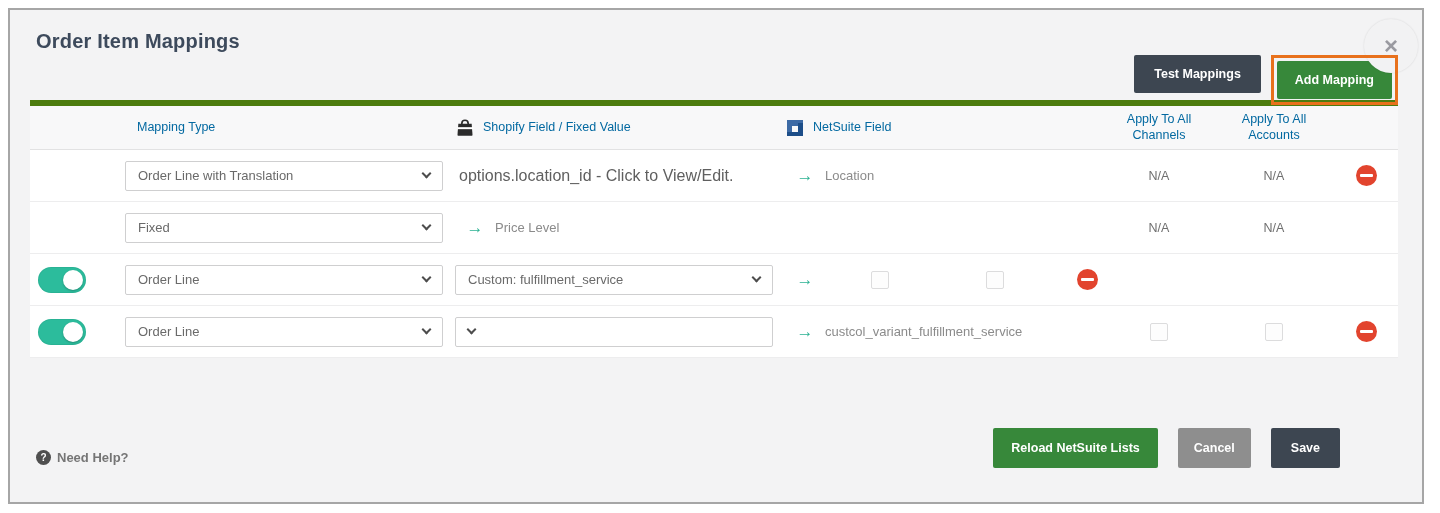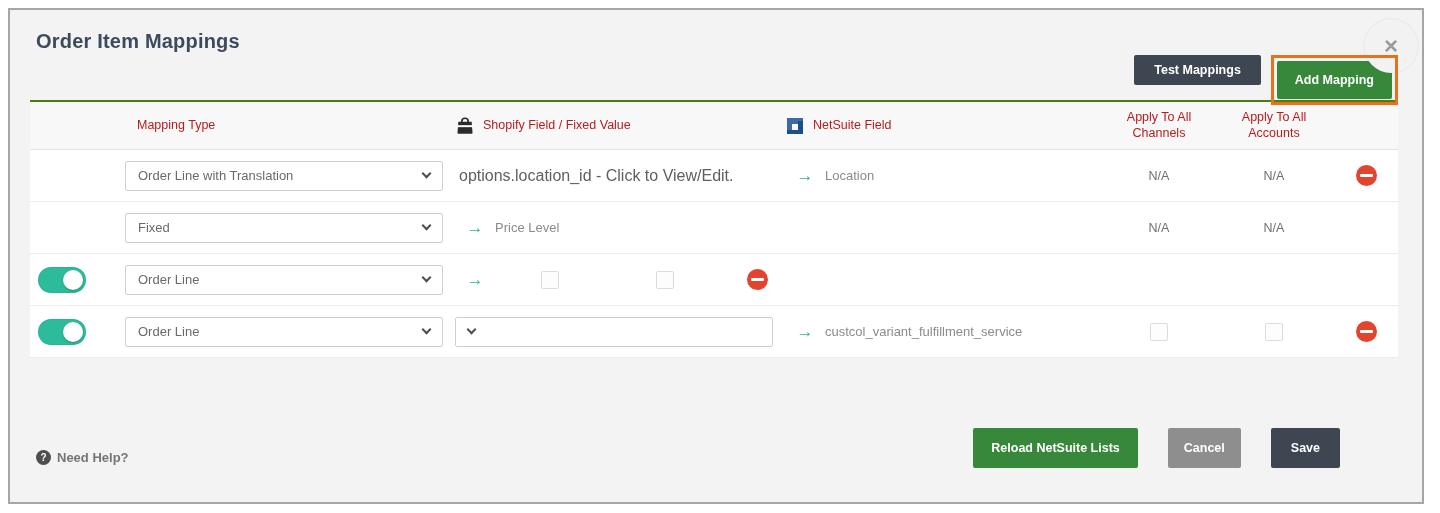--- a/index.html
+++ b/index.html
@@ -15,42 +15,42 @@
     font-size:20px; font-weight:bold; color:#3d4a5c; letter-spacing:.2px;
   }
 
   
   .toolbar { position:absolute; top:45px; right:24px; display:flex; align-items:flex-start; gap:10px; }
   .btn {
     display:inline-flex; align-items:center; justify-content:center;
     font-size:12.5px; font-weight:bold; color:#ffffff; cursor:pointer;
     border:none; border-radius:2px; white-space:nowrap;
   }
-  .btn-dark  { background:#3d4651; height:30px; padding:0 20px; }
+  .btn-dark  { background:#3d4651; height:38px; padding:0 20px; }
   .btn-green { background:#37883a; height:38px; padding:0 18px; }
   .btn-gray  { background:#8e8e8e; height:38px; padding:0 16px; }
 
   .add-area { position:relative; padding:6px; }
   .add-area .btn-green { position:relative; z-index:1; }
   .orange-frame {
     position:absolute; inset:0; border:3px solid #e8711c; z-index:3; pointer-events:none;
   }
   .close-circle {
     position:absolute; top:9px; right:4px; width:54px; height:54px; border-radius:50%;
     background:#f2f2f3; box-shadow:0 0 2px rgba(0,0,0,.12);
     display:flex; align-items:center; justify-content:center;
     color:#9a9aa0; font-size:24px; font-weight:bold; z-index:2; cursor:pointer;
   }
 
   
   .mapping-table { position:absolute; left:20px; top:90px; width:1368px; }
   .t-row { display:flex; align-items:center; background:#ffffff; height:52px; border-bottom:1px solid #ededee; }
   .t-head {
-    background:#f8f8f9; height:50px; border-top:2px solid #4d7c0f; border-bottom:1px solid #e2e2e3;
-    font-size:12.5px; color:#b91c1c;
+    background:#f8f8f9; height:50px; border-top:6px solid #4d7c0f; border-bottom:1px solid #e2e2e3;
+    font-size:12.5px; color:#0369a1;
   }
   .c-toggle   { width:95px;  display:flex; align-items:center; padding-left:8px; }
   .c-mapping  { width:330px; display:flex; align-items:center; }
   .c-shopify  { width:330px; display:flex; align-items:center; }
   .c-arrow    { width:40px;  display:flex; align-items:center; justify-content:center; }
   .c-netsuite { flex:1;      display:flex; }
   .c-nshead   { display:flex; align-items:center; }
   .c-channels { width:110px; display:flex; align-items:center; justify-content:center; text-align:center; }
   .c-accounts { width:120px; display:flex; align-items:center; justify-content:center; text-align:center; }
   .c-delete   { width:64px;  display:flex; align-items:center; justify-content:center; }
@@ -96,21 +96,21 @@
 
   
   .help-link {
     position:absolute; left:26px; top:440px; display:flex; align-items:center; gap:6px;
     font-size:13px; font-weight:bold; color:#757575; cursor:pointer;
   }
   .help-icon {
     width:15px; height:15px; border-radius:50%; background:#4f4f4f; color:#ffffff;
     display:flex; align-items:center; justify-content:center; font-size:10px; font-weight:bold;
   }
-  .footer-buttons { position:absolute; top:418px; right:82px; display:flex; align-items:center; gap:30px; }
+  .footer-buttons { position:absolute; top:418px; right:82px; display:flex; align-items:center; gap:20px; }
   .footer-buttons .btn { height:40px; }
 
   svg { display:block; }
 </style>
 </head>
 <body>
 
 <div class="panel">
 
   <div class="page-title">Order Item Mappings</div>
@@ -224,20 +224,26 @@
         <span class="toggle">
             <span class="knob"></span>
           </span>
       </div>
       <div class="c-mapping">
         <div class="select-box">
           <span>Order Line</span>
           <span class="chevron"></span>
         </div>
       </div>
+      <div class="c-shopify">
+        <div class="select-box">
+          <span>Custom: fulfillment_service</span>
+          <span class="chevron"></span>
+        </div>
+      </div>
       <div class="c-arrow">
         <span class="arrow-glyph">→</span>
       </div>
       <div class="c-channels">
           <span class="checkbox"></span>
         </div>
       <div class="c-accounts">
           <span class="checkbox"></span>
         </div>
       <div class="c-delete">

